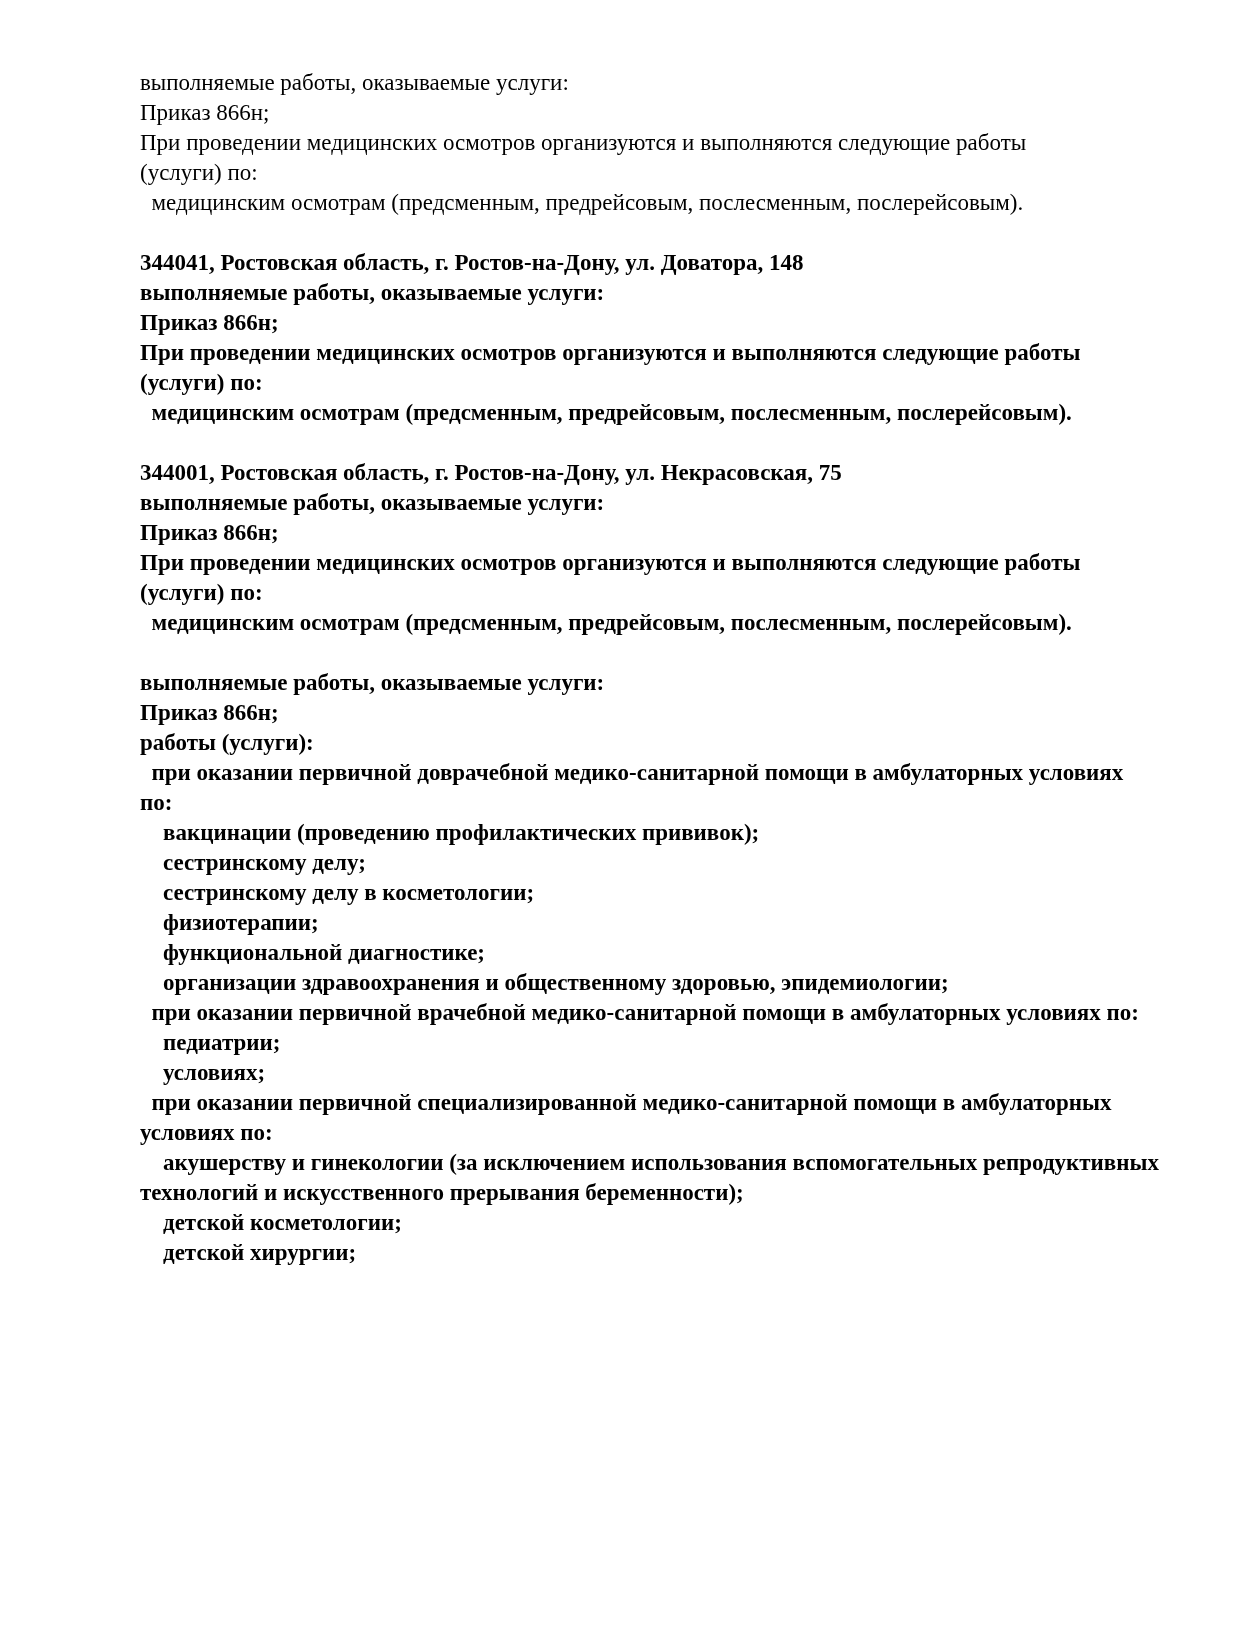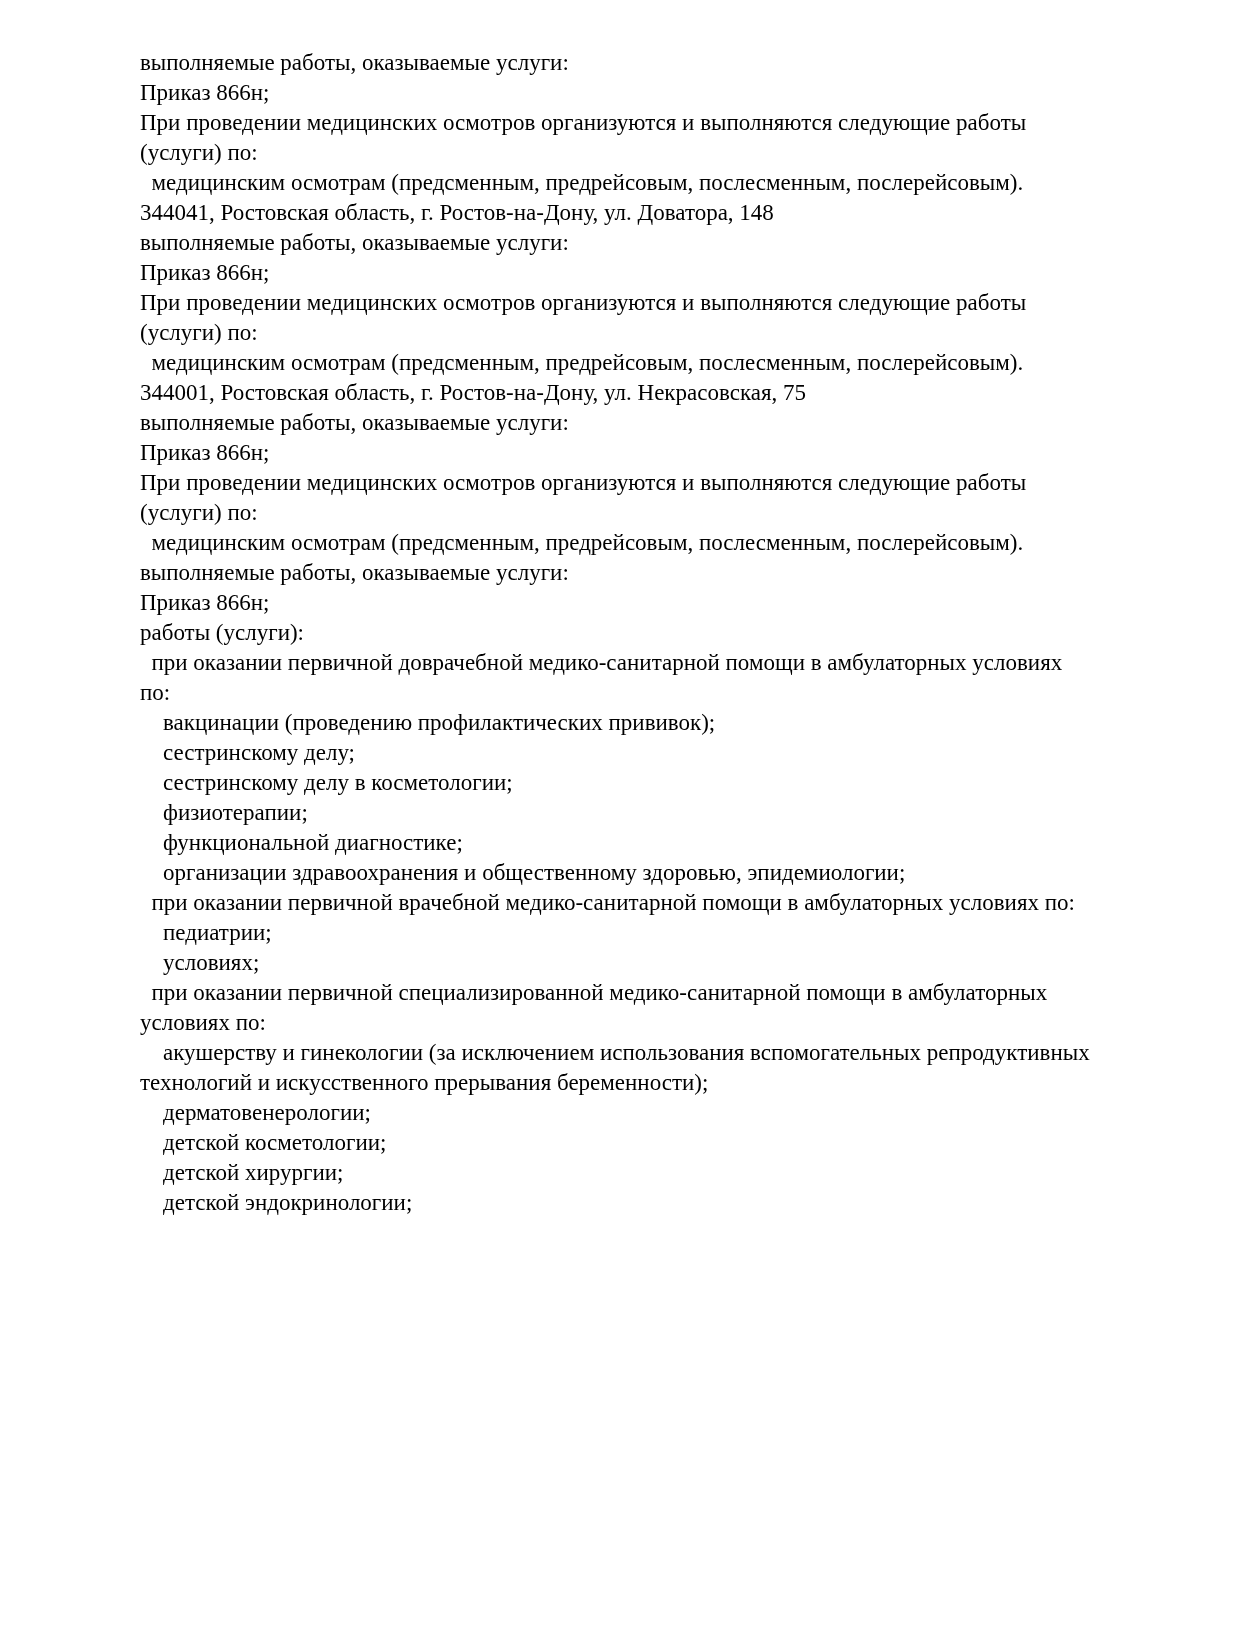--- a/index.html
+++ b/index.html
@@ -9,27 +9,29 @@
   }
   body {
     width: 1240px;
     height: 1650px;
     overflow: hidden;
   }
   .page {
     box-sizing: border-box;
     width: 1240px;
     height: 1206px;
-    padding: 48px 50px 0 140px;
+    padding: 68px 50px 0 140px;
     font-family: "Liberation Serif", "DejaVu Serif", serif;
     font-size: 23px;
     line-height: 30px;
     color: #000000;
   }
   .section + .section {
+    margin-top: 30px; 
+    font-weight: bold;
   }
   .line {
     white-space: pre;   
     height: 30px;
   }
 </style>
 </head>
 <body>
 
 <div class="page">
@@ -68,18 +70,16 @@
       <div class="line">    физиотерапии;</div>
       <div class="line">    функциональной диагностике;</div>
       <div class="line">    организации здравоохранения и общественному здоровью, эпидемиологии;</div>
       <div class="line">  при оказании первичной врачебной медико-санитарной помощи в амбулаторных условиях по:</div>
       <div class="line">    педиатрии;</div>
       <div class="line">    условиях;</div>
       <div class="line">  при оказании первичной специализированной медико-санитарной помощи в амбулаторных</div>
       <div class="line">условиях по:</div>
       <div class="line">    акушерству и гинекологии (за исключением использования вспомогательных репродуктивных</div>
       <div class="line">технологий и искусственного прерывания беременности);</div>
-      <div class="line">    дерматовенерологии;</div>
       <div class="line">    детской косметологии;</div>
       <div class="line">    детской хирургии;</div>
-      <div class="line">    детской эндокринологии;</div>
     </div>
   </div>
 
 </body></html>

